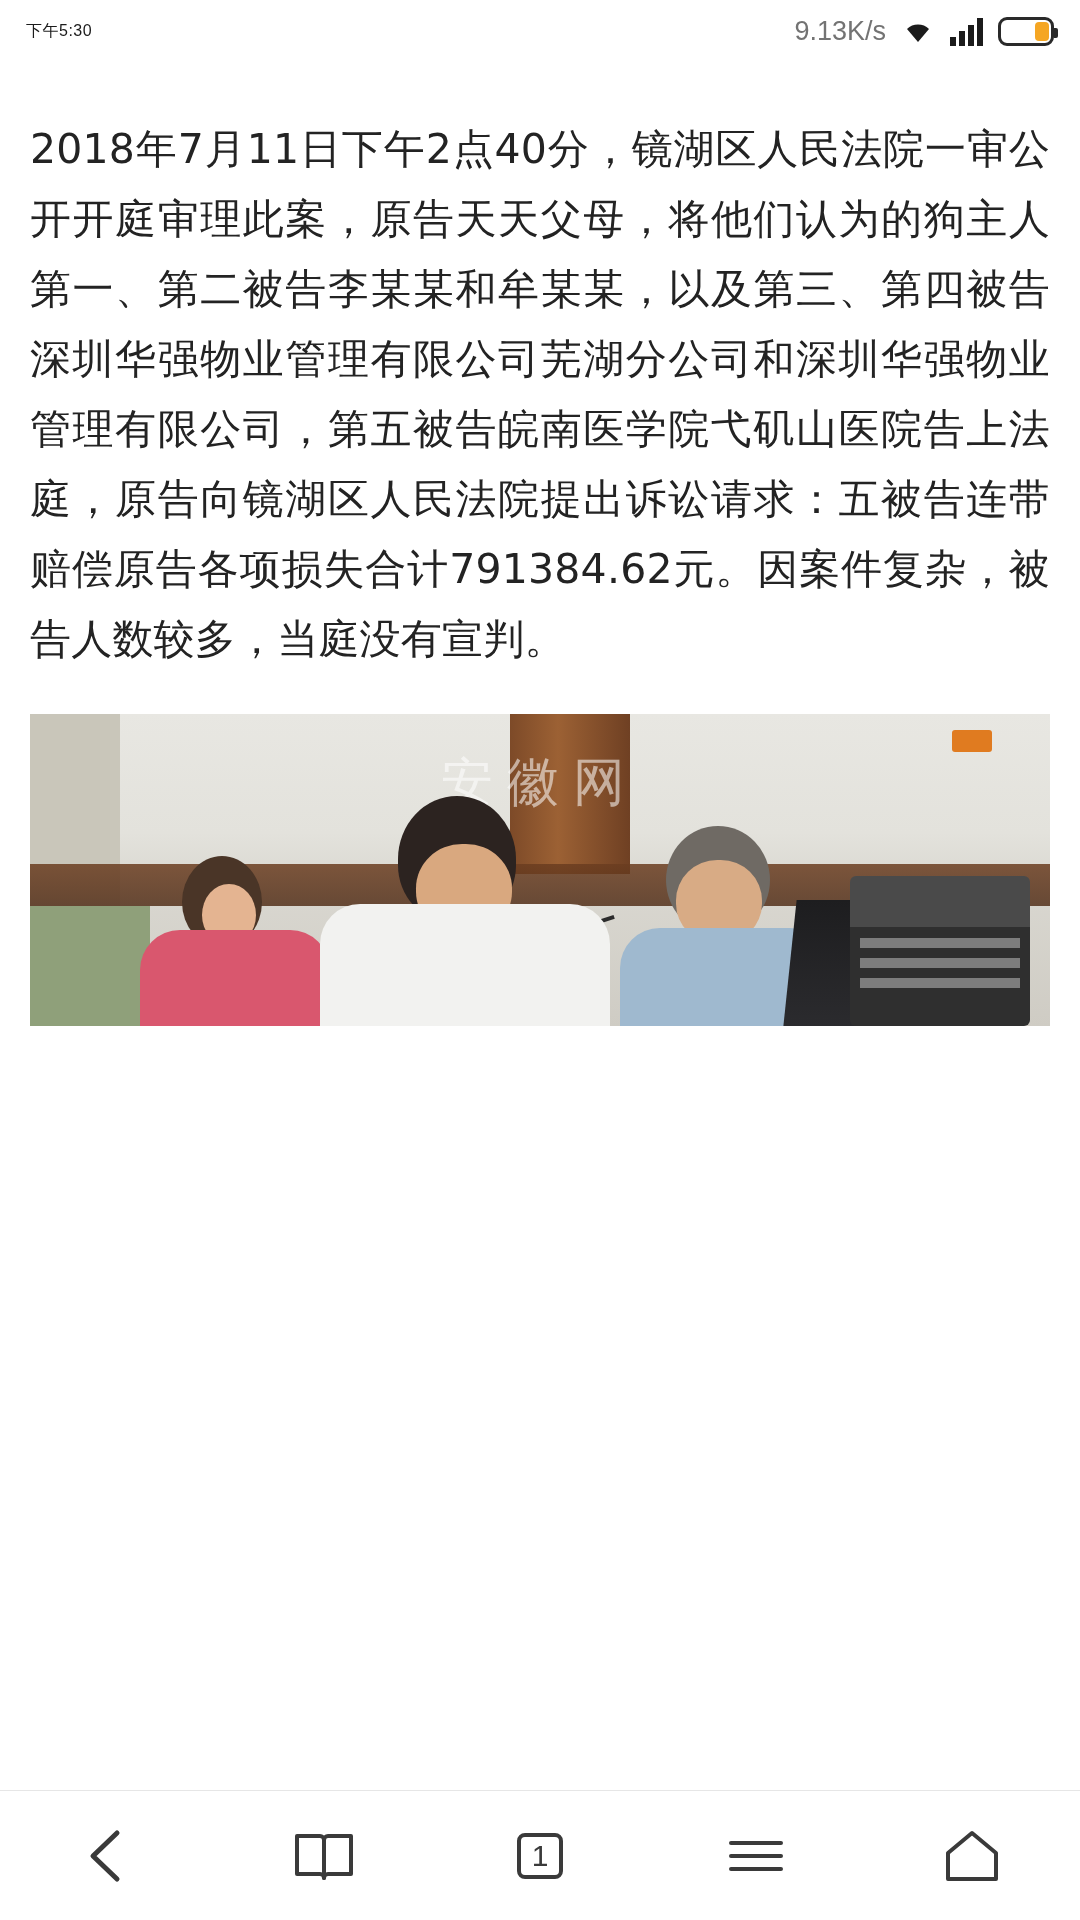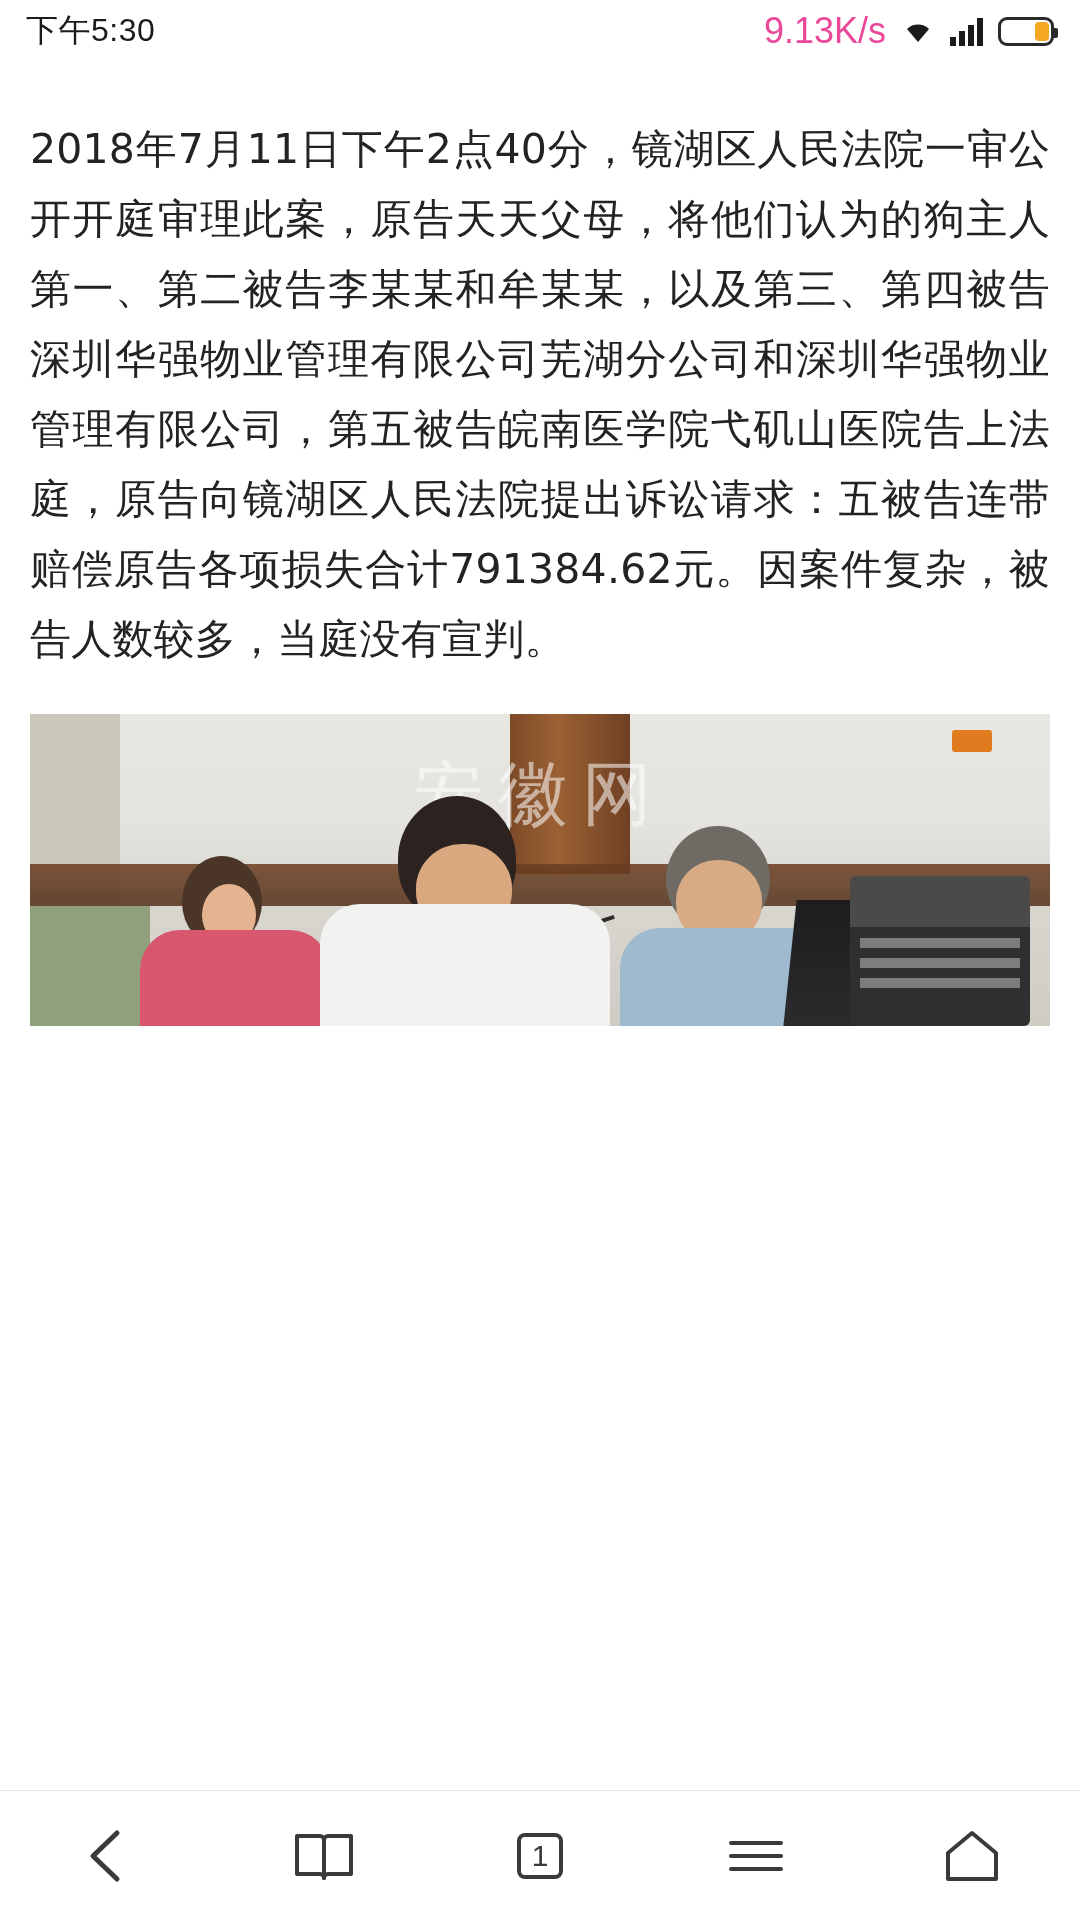--- a/index.html
+++ b/index.html
@@ -16,32 +16,32 @@
     position: relative;
     height: 62px;
     width: 100%;
     display: flex;
     align-items: center;
     justify-content: space-between;
     padding: 0 26px;
     background: #ffffff;
   }
   .status-clock {
-    font-size: 32px;
+    font-size: 16px;
     color: #1b1b1b;
     letter-spacing: 0.5px;
   }
   .status-right {
     display: flex;
     align-items: center;
     gap: 14px;
   }
   .status-speed {
-    font-size: 36px;
-    color: #ec4899;
+    font-size: 27px;
+    color: #737373;
     text-align: right;
   }
 
   
   .wifi-icon { width: 36px; height: 30px; position: relative; display: block; }
   .wifi-icon svg { display: block; }
 
   
   .signal-icon { width: 34px; height: 30px; display: flex; align-items: flex-end; gap: 3px; }
   .signal-icon i { display: block; width: 6px; background: #1b1b1b; }
@@ -127,21 +127,21 @@
   }
   .wall-greenfloor {
     position: absolute;
     left: 0; bottom: 0; width: 120px; height: 120px;
     background: #8fa07a;
   }
   .watermark {
     position: absolute;
     left: 50%; top: 34px;
     transform: translateX(-50%);
-    font-size: 70px;
+    font-size: 52px;
     color: rgba(255,255,255,0.55);
     letter-spacing: 14px;
     font-family: "DejaVu Sans", "Liberation Sans", sans-serif;
   }
   
   .person { position: absolute; bottom: 0; }
   .p-head { position: absolute; border-radius: 50%; }
   .p-body { position: absolute; bottom: 0; border-radius: 40px 40px 0 0; }
 
   .person-a { left: 110px; bottom: 0; width: 190px; height: 170px; }

